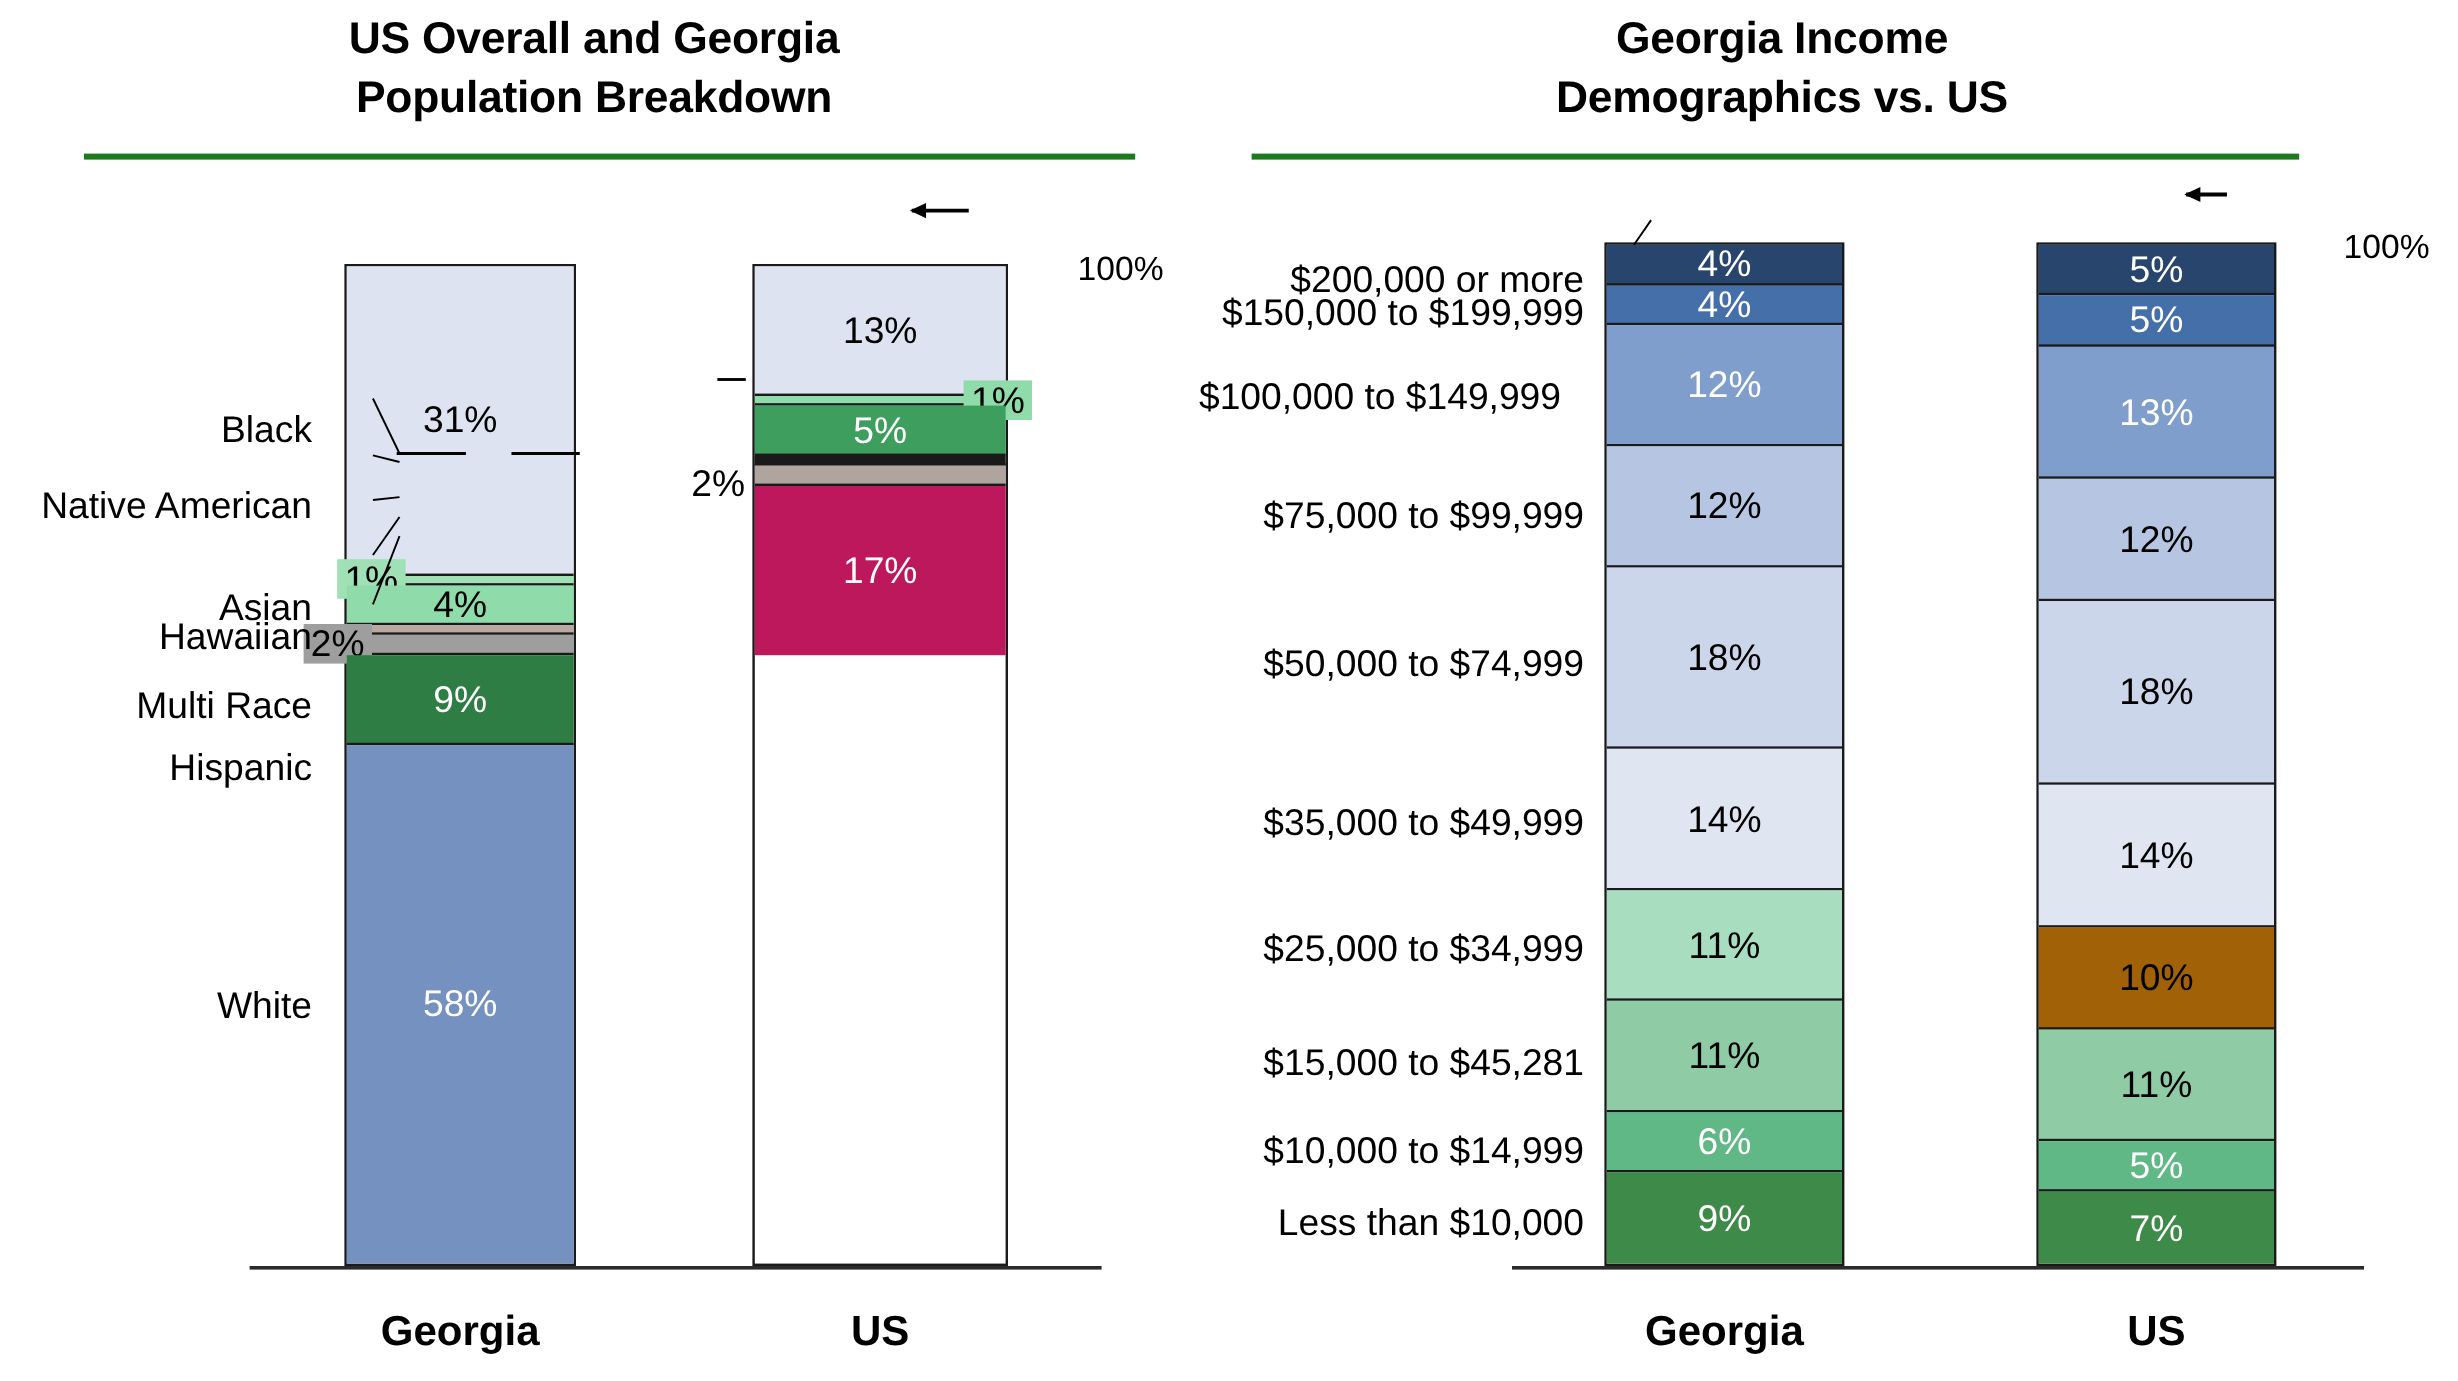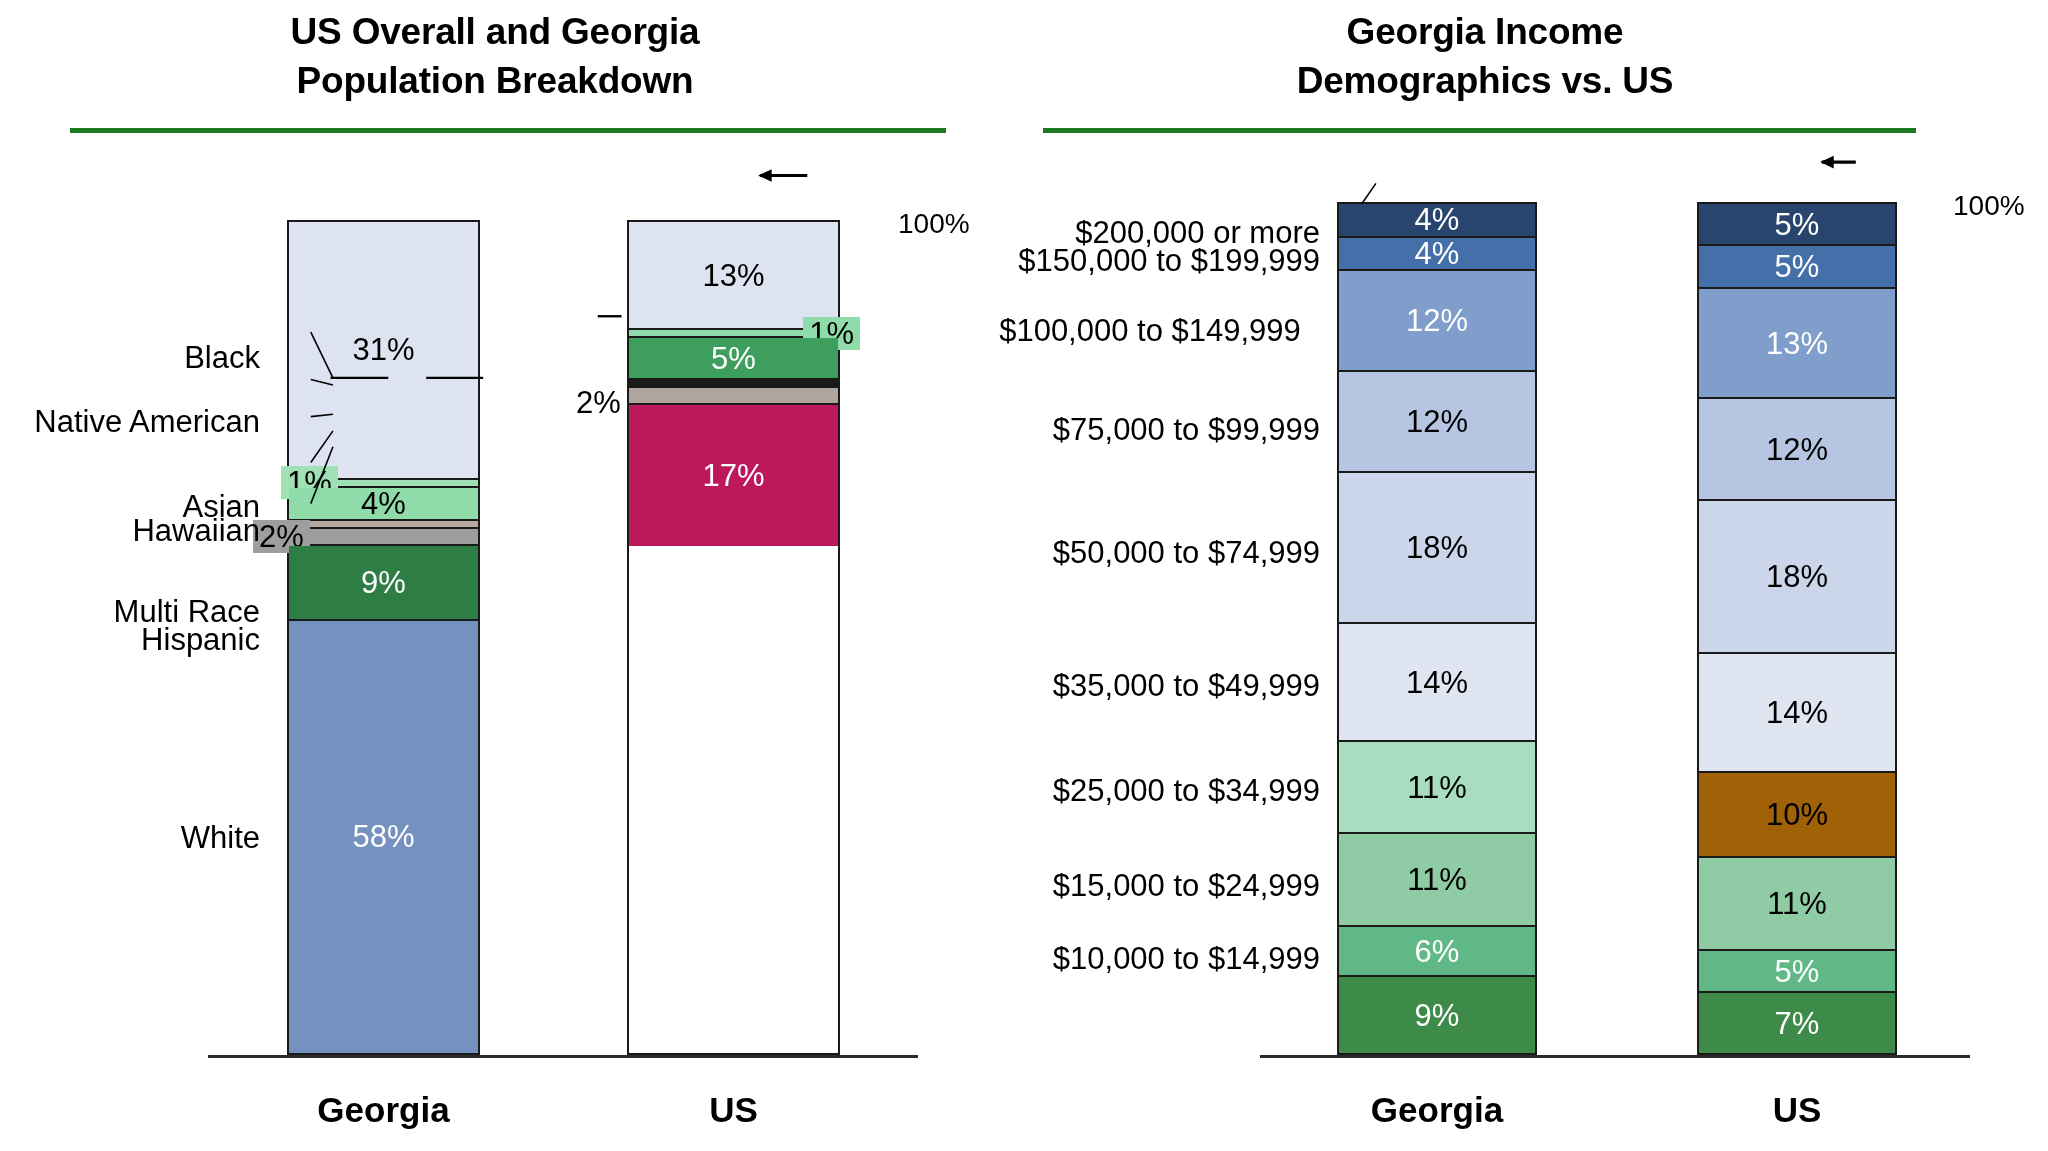--- a/index.html
+++ b/index.html
@@ -127,21 +127,21 @@
     <div class="axis-label" style="left:627px;top:1090px;width:213px;">US</div>
 
     <div class="pct100" style="left:898px;top:208px;">100%</div>
 
     <div class="pct100" style="left:576px;top:385px;font-size:31px;">2%</div>
 
     <div class="cat-label" style="left:20px;top:340px;width:240px;">Black</div>
     <div class="cat-label" style="left:-10px;top:404px;width:270px;">Native American</div>
     <div class="cat-label" style="left:20px;top:465px;width:240px;margin-top:24px;">Asian</div>
     <div class="cat-label" style="left:20px;top:513px;width:240px;">Hawaiian</div>
-    <div class="cat-label" style="left:20px;top:570px;width:240px;margin-top:24px;">Multi Race</div>
+    <div class="cat-label" style="left:20px;top:570px;width:240px;">Multi Race</div>
     <div class="cat-label" style="left:20px;top:622px;width:240px;">Hispanic</div>
     <div class="cat-label" style="left:20px;top:820px;width:240px;">White</div>
 
     <svg class="overlay" viewBox="0 0 990 1151">
 
       <line x1="890" y1="222" x2="830" y2="222" stroke="#000" stroke-width="4"></line>
       <polygon points="828,222 845,214 845,230" fill="#000"></polygon>
 
       <line x1="625" y1="400" x2="655" y2="400" stroke="#000" stroke-width="3"></line>
 
@@ -164,22 +164,23 @@
     </div>
     <div class="title-rule rule-right"></div>
 
     <div class="cat-label" style="left:10px;top:215px;width:320px;">$200,000 or more</div>
     <div class="cat-label" style="left:-10px;top:243px;width:340px;">$150,000 to $199,999</div>
     <div class="cat-label" style="left:-10px;top:313px;width:340px;text-align:center;">$100,000 to $149,999</div>
     <div class="cat-label" style="left:10px;top:412px;width:320px;">$75,000 to $99,999</div>
     <div class="cat-label" style="left:10px;top:535px;width:320px;">$50,000 to $74,999</div>
     <div class="cat-label" style="left:10px;top:668px;width:320px;">$35,000 to $49,999</div>
     <div class="cat-label" style="left:10px;top:773px;width:320px;">$25,000 to $34,999</div>
-    <div class="cat-label" style="left:10px;top:868px;width:320px;">$15,000 to $24,999</div>
+    <div class="cat-label" style="left:10px;top:868px;width:320px;">$15,000 to $45,281</div>
     <div class="cat-label" style="left:10px;top:941px;width:320px;">$10,000 to $14,999</div>
+    <div class="cat-label" style="left:10px;top:1001px;width:320px;">Less than $10,000</div>
 
     <div class="bar" style="left:347px;top:202px;width:200px;height:853px;">
       <div class="seg" style="height:4%;background:#28456e;">
         <span class="lbl light">4%</span>
       </div>
       <div class="seg" style="height:4%;background:#456fa8;">
         <span class="lbl light">4%</span>
       </div>
       <div class="seg" style="height:12%;background:#7f9ecb;">
         <span class="lbl light">12%</span>

